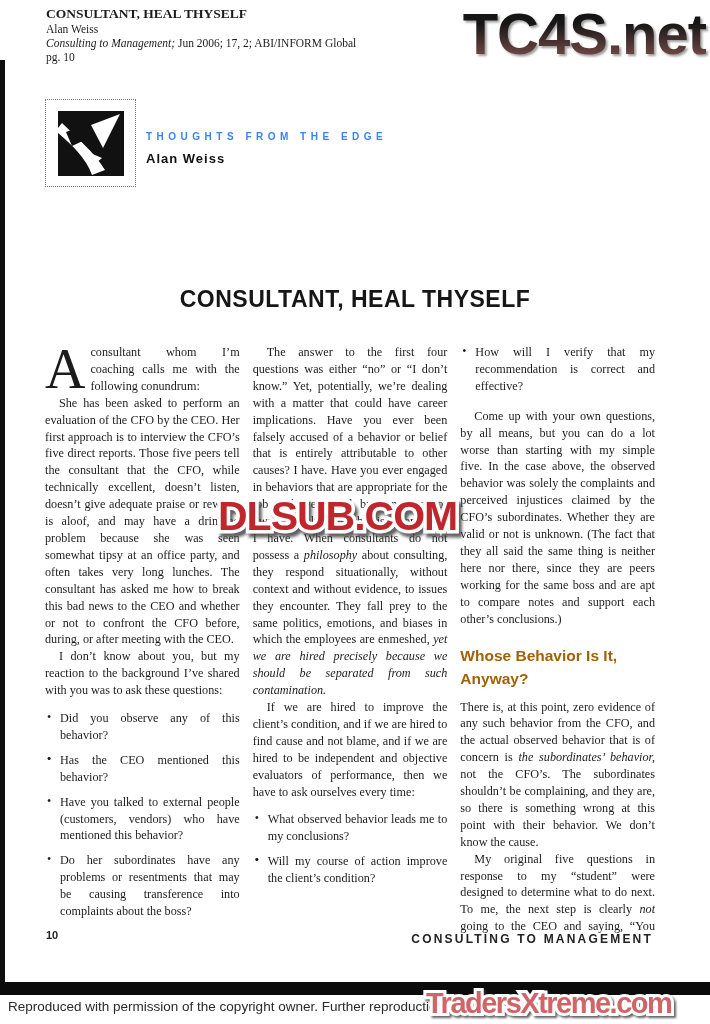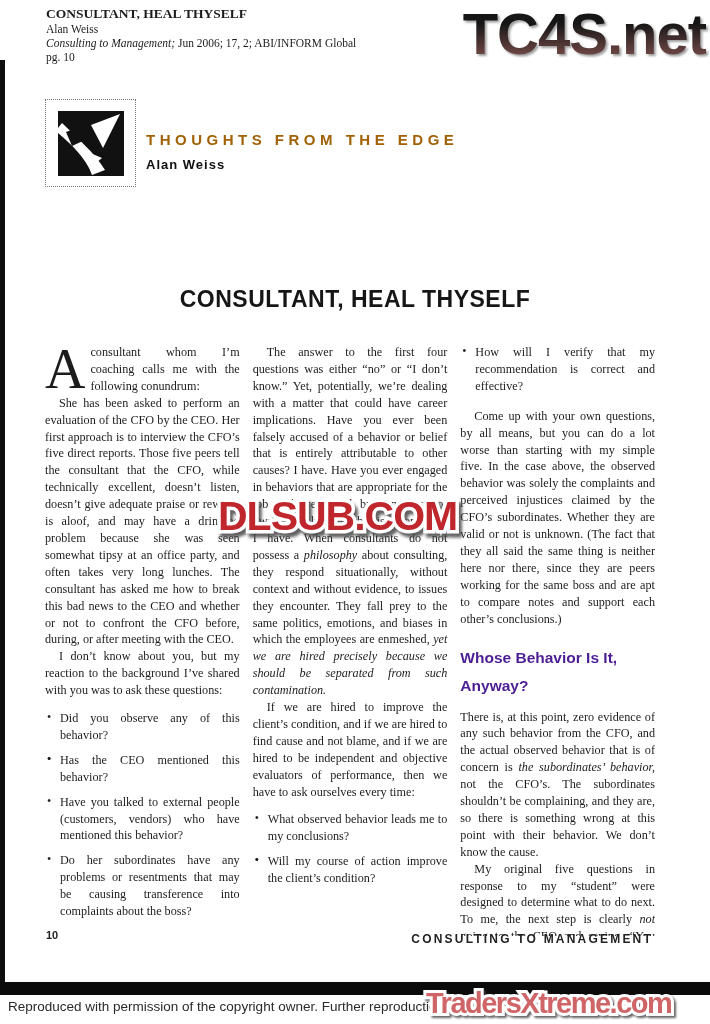--- a/index.html
+++ b/index.html
@@ -15,38 +15,38 @@
            background:linear-gradient(#161616 35%,#7c4f4c 90%);
            -webkit-background-clip:text;background-clip:text;color:transparent;
            filter:drop-shadow(2px 2px 1px rgba(40,40,40,.45));}
   
   .left-strip{position:absolute;left:0;top:60px;width:5px;height:925px;background:#0e0e0e;}
   .bottom-bar{position:absolute;left:0;top:982px;width:710px;height:13px;background:#0b0b0b;}
   
   .logo-frame{position:absolute;left:45px;top:99px;width:91px;height:88px;border:1px dotted #777;
               box-sizing:border-box;display:flex;align-items:center;justify-content:center;}
   .masthead-text{position:absolute;left:146px;top:131px;font-family:"Liberation Sans",sans-serif;}
-  .series-title{font-weight:bold;font-size:15px;letter-spacing:4.5px;color:#a16207;}
+  .series-title{font-weight:bold;font-size:10px;letter-spacing:4.5px;color:#3b82f6;}
   .masthead-author{font-weight:bold;font-size:13px;letter-spacing:1px;margin-top:9px;color:#111;}
   
   .article-title{position:absolute;left:0;top:286px;width:710px;text-align:center;
                  font-family:"Liberation Sans",sans-serif;font-weight:bold;font-size:23px;
                  letter-spacing:.5px;color:#161616;}
   
   .columns{position:absolute;left:45px;top:344px;width:610px;height:592px;display:flex;gap:13px;
            font-size:12.2px;line-height:16.9px;text-align:justify;overflow:hidden;}
   .col{flex:1 1 0;min-width:0;}
   .para{margin:0;}
   .para.indent{text-indent:14px;}
   .dropcap{float:left;font-size:56px;line-height:44px;padding:3px 5px 0 0;font-weight:400;}
   .bullets{margin-top:11px;}
   .bullet-item{position:relative;padding-left:15px;margin-bottom:8px;}
   .bullet-item .dot{position:absolute;left:2px;top:-1px;font-size:12px;}
   .subhead{font-family:"Liberation Sans",sans-serif;font-weight:bold;font-size:15.5px;
-           line-height:28px;text-align:left;margin:16px 0 9px 0;color:#4c1d95;}
+           line-height:23px;text-align:left;margin:16px 0 9px 0;color:#a16207;}
   em{font-style:italic;}
   
   .page-number{position:absolute;left:46px;top:929px;font-family:"Liberation Sans",sans-serif;
                font-weight:bold;font-size:11px;color:#222;}
   .journal-name{position:absolute;right:57px;top:932px;font-family:"Liberation Sans",sans-serif;
                 font-weight:bold;font-size:12px;letter-spacing:2.2px;color:#222;}
   
   .copyright{position:absolute;left:8px;top:999px;font-family:"Liberation Sans",sans-serif;
              font-size:13.5px;color:#2a2a2a;white-space:nowrap;}
   

